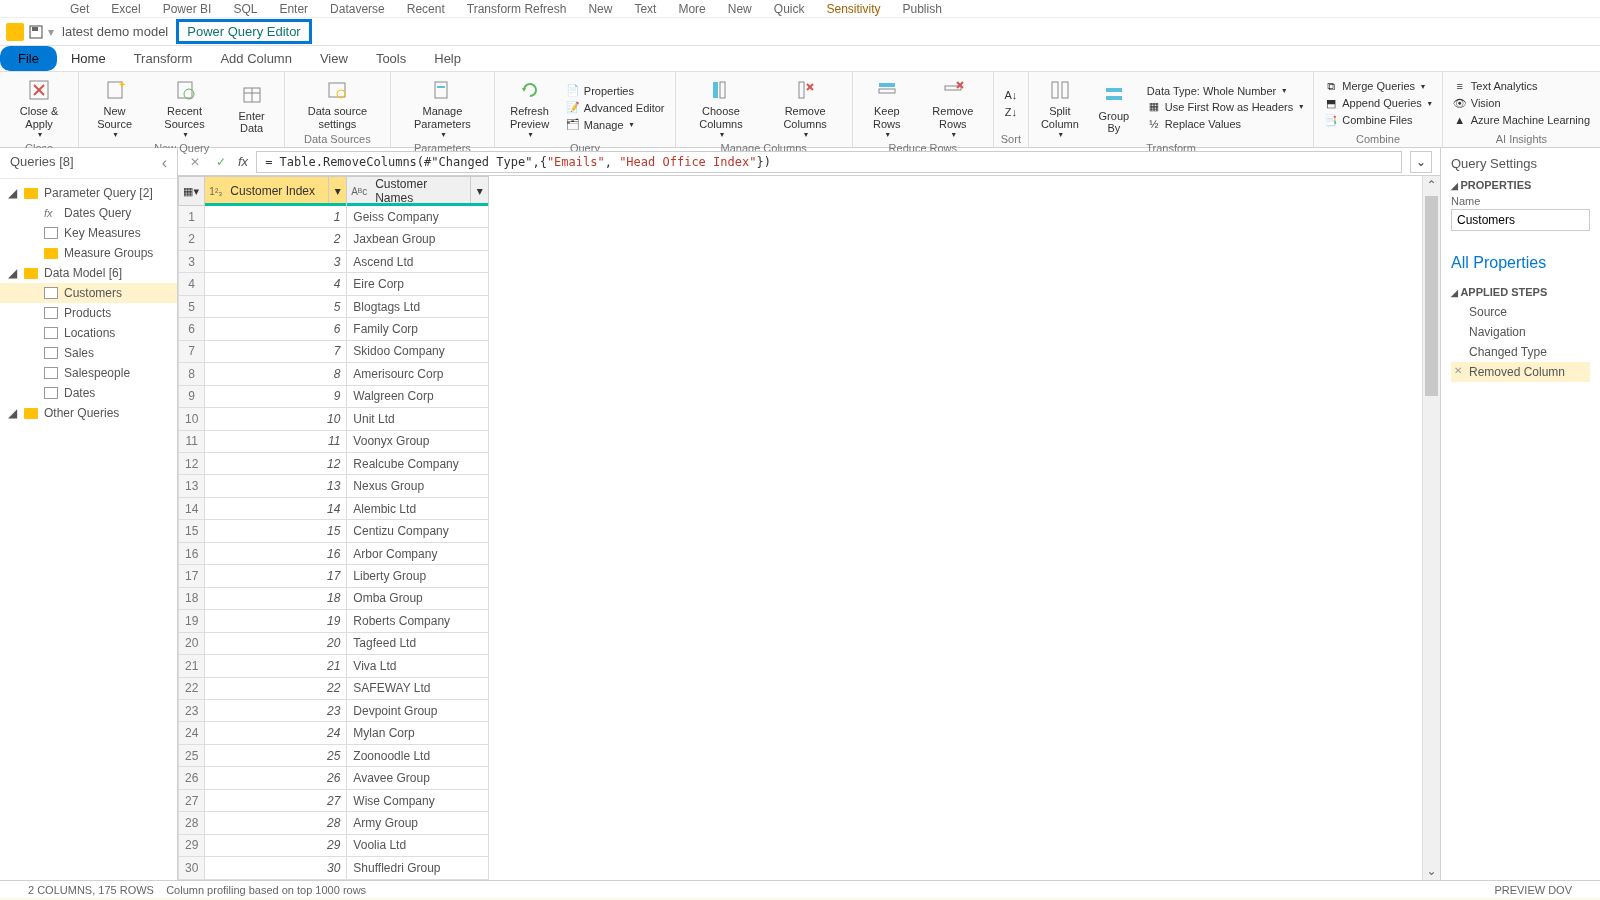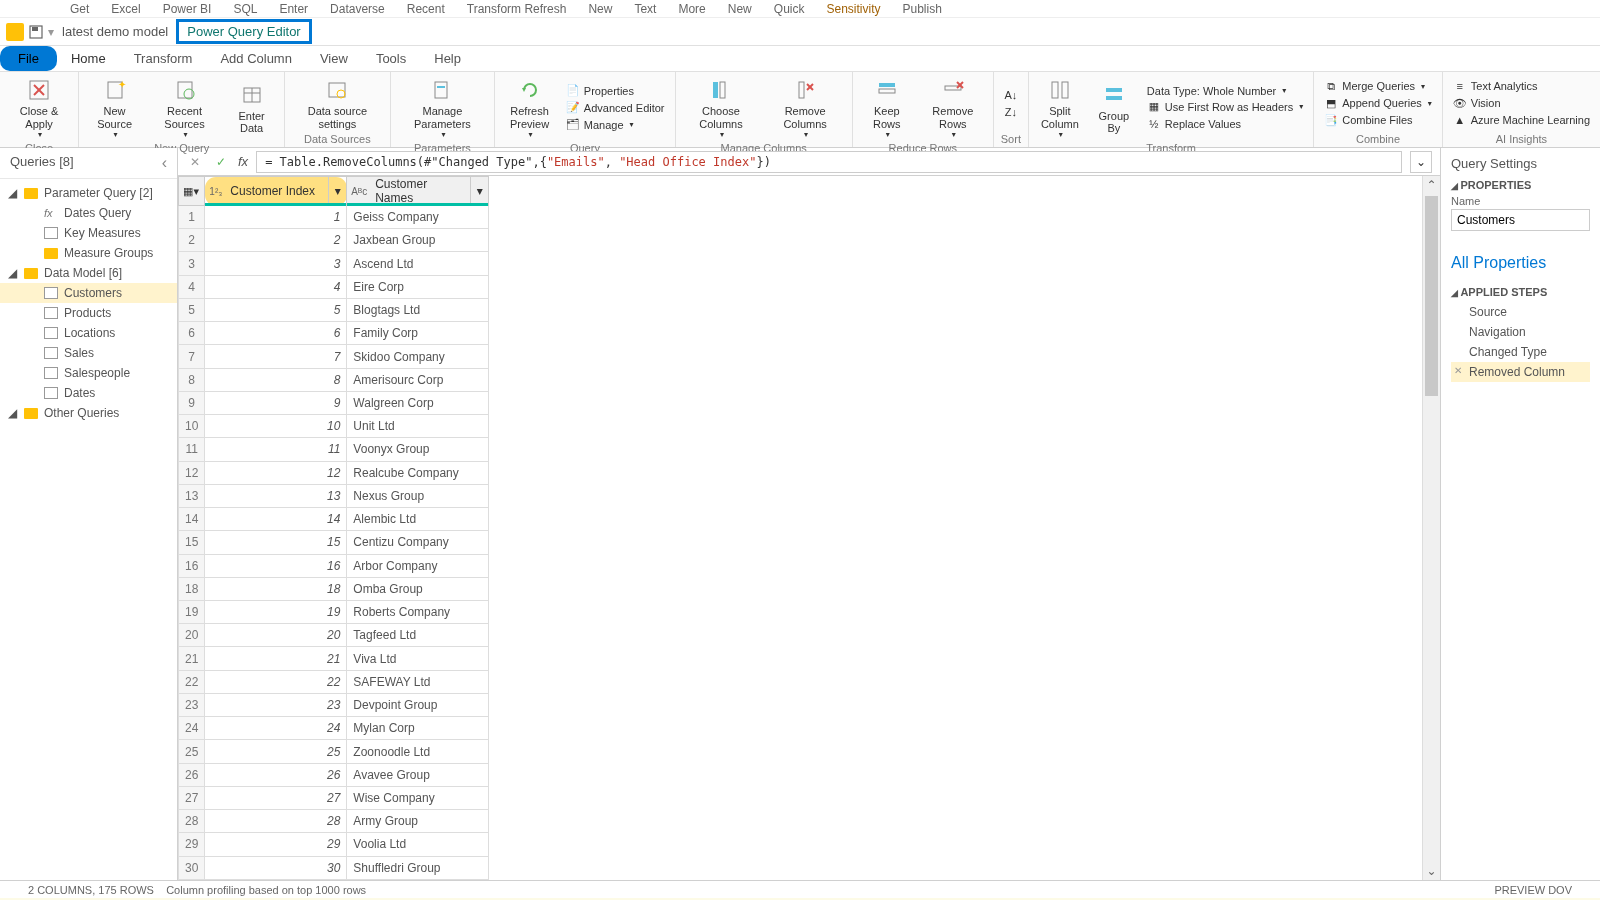--- a/index.html
+++ b/index.html
@@ -55,21 +55,21 @@
     .formula .lit { color: #c0392b; }
     .formula-bar .expand { width: 22px; height: 22px; border: 1px solid #ccc; display: flex; align-items: center; justify-content: center; cursor: pointer; }
     
     .grid-wrap { flex: 1; overflow: hidden; position: relative; display: flex; }
     .grid-table { border-collapse: collapse; font-size: 12px; }
     .grid-table th { background: #f0f0f0; border: 1px solid #ccc; padding: 0; height: 24px; text-align: left; font-weight: normal; position: relative; }
     .grid-table th .col-header { display: flex; align-items: center; height: 100%; }
     .grid-table th .type-icon { padding: 0 4px; font-size: 10px; color: #666; }
     .grid-table th .col-name { flex: 1; padding: 0 4px; }
     .grid-table th .filter-btn { width: 18px; text-align: center; border-left: 1px solid #ccc; height: 100%; display: flex; align-items: center; justify-content: center; cursor: pointer; }
-    .grid-table th.selected { background: #ffe082; border-radius: 11px; }
+    .grid-table th.selected { background: #ffe082; }
     .col-underline { height: 3px; background: #00bfa5; position: absolute; bottom: -1px; left: 0; right: 0; }
     
     .grid-table td { border: 1px solid #ddd; padding: 1px 6px; height: 19px; }
     .row-num { width: 26px; text-align: center; background: #f5f5f5; color: #777; }
     .idx-col { width: 142px; text-align: right; font-style: italic; color: #555; }
     .name-col { width: 142px; color: #555; }
     
     .vscroll { width: 18px; background: #f0f0f0; border-left: 1px solid #ddd; position: relative; }
     .vscroll .up-btn, .vscroll .down-btn { height: 18px; display: flex; align-items: center; justify-content: center; color: #666; cursor: pointer; }
     .vscroll .thumb { position: absolute; left: 2px; right: 2px; top: 20px; height: 200px; background: #c8c8c8; }
@@ -580,20 +580,25 @@
               <td class="row-num">15</td>
               <td class="idx-col">15</td>
               <td class="name-col">Centizu Company</td>
             </tr>
             <tr>
               <td class="row-num">16</td>
               <td class="idx-col">16</td>
               <td class="name-col">Arbor Company</td>
             </tr>
             <tr>
+              <td class="row-num">17</td>
+              <td class="idx-col">17</td>
+              <td class="name-col">Liberty Group</td>
+            </tr>
+            <tr>
               <td class="row-num">18</td>
               <td class="idx-col">18</td>
               <td class="name-col">Omba Group</td>
             </tr>
             <tr>
               <td class="row-num">19</td>
               <td class="idx-col">19</td>
               <td class="name-col">Roberts Company</td>
             </tr>
             <tr>

